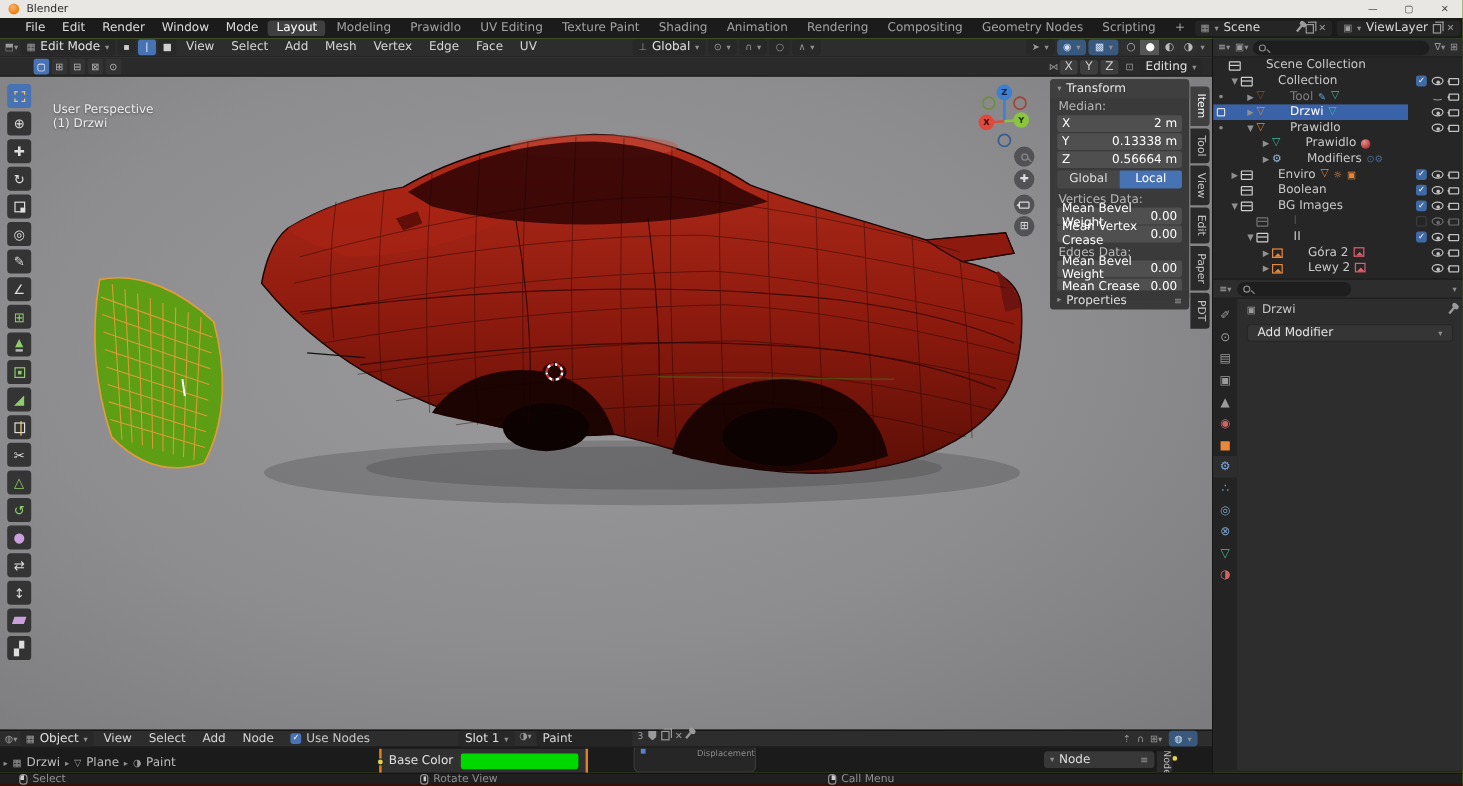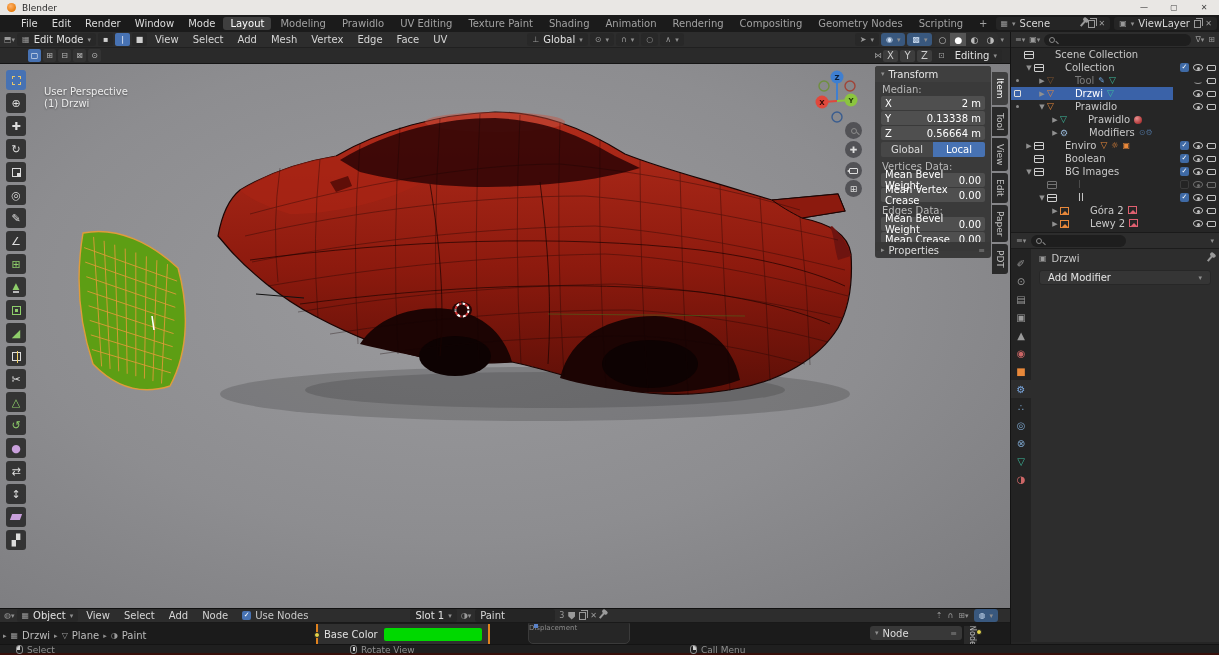--- a/index.html
+++ b/index.html
@@ -121,21 +121,21 @@
 #pbody{flex:1;padding:4px 8px}
 .addmod{height:15px;background:#353535;border:1px solid #272727;border-radius:3px;display:flex;align-items:center;padding:0 8px;color:#e4e4e4;margin-top:6px}
 
 #shader{position:absolute;left:0;top:608px;width:1010px;height:36px;background:#1b1b1b;border-top:1px solid #111}
 #sh-h{height:14px;background:#2d2d2d;display:flex;align-items:center;gap:2px;padding:0 4px;border-bottom:1px solid #191919}
 #sh-c{position:relative;height:22px;overflow:hidden}
 .cbox{width:9px;height:9px;background:#4772b3;border-radius:2px;color:#fff;font-size:7px;line-height:9px;text-align:center}
 #node-bc{position:absolute;left:316px;top:1px;width:174px;height:21px;background:#303030;border-left:2px solid #e0821e;border-right:2px solid #e0821e;display:flex;align-items:center;padding:0 6px;gap:6px;color:#e0e0e0}
 #node-bc .sock{position:absolute;left:-4px;top:8px;width:6px;height:6px;border-radius:50%;background:#e3d44a;border:1px solid #222}
 #node-bc .swatch{flex:1;height:13px;border-radius:2px}
-#node-disp{position:absolute;left:528px;top:-3px;width:102px;height:24px;background:#262626;border:1px solid #3a3a3a;border-radius:5px;text-align:left;font-size:7px;color:#8a8a8a;padding-top:3px}
+#node-disp{position:absolute;left:528px;top:-3px;width:102px;height:24px;background:#262626;border:1px solid #3a3a3a;border-radius:5px;text-align:right;font-size:7px;color:#8a8a8a;padding-top:3px}
 #node-disp .hdot{position:absolute;left:5px;top:3px;width:4px;height:4px;background:#5a82c8}
 #crumb{position:absolute;left:3px;top:7px;display:flex;align-items:center;gap:4px;color:#bcbcbc}
 #nodepanel{position:absolute;left:870px;top:3px;width:92px;height:14px;background:#383838;border-radius:3px;display:flex;align-items:center;gap:4px;padding:0 5px;color:#dedede}
 #nodetab{position:absolute;left:964px;top:3px;width:13px;height:18px;background:#2a2a2a;border-radius:0 3px 3px 0;writing-mode:vertical-rl;font-size:8px;color:#bbb;overflow:hidden;display:flex;justify-content:center}
 
 #status{position:absolute;left:0;top:644px;width:100%;height:11px;background:#1f1f1f;border-top:1px solid #141414;box-shadow:inset 0 -2px 0 #38100b;color:#8f8f8f;font-size:9px}
 .hint{position:absolute;top:0;display:flex;align-items:center;gap:4px;height:9px}
 .ms{width:7px;height:9px;border:1px solid #8f8f8f;border-radius:3px;position:relative;display:inline-block}
 .ms i{position:absolute;background:#cfcfcf}
 .ms.l i{left:0;top:0;width:3px;height:4px;border-radius:2px 0 0 0}
@@ -753,21 +753,21 @@
           <span class="dd">▾</span>
         </span>
       <span class="hmenu">View</span>
       <span class="hmenu">Select</span>
       <span class="hmenu">Add</span>
       <span class="hmenu">Node</span>
       <span class="flex" style="gap:4px;margin-left:6px">
         <span class="cbox">✓</span>
         <span>Use Nodes</span>
       </span>
-      <span style="margin-left:100px;display:flex;align-items:center;gap:4px">
+      <span style="margin-left:72px;display:flex;gap:4px">
         <span class="ddl">
             <span>Slot 1</span>
             <span class="dd">▾</span>
           </span>
         <span class="tiny">◑<span class="dd">▾</span></span>
         <span class="fld" style="min-width:80px">
             <span>Paint</span>
           </span>
         <span class="tiny">3</span>
         <span class="shield"></span>

